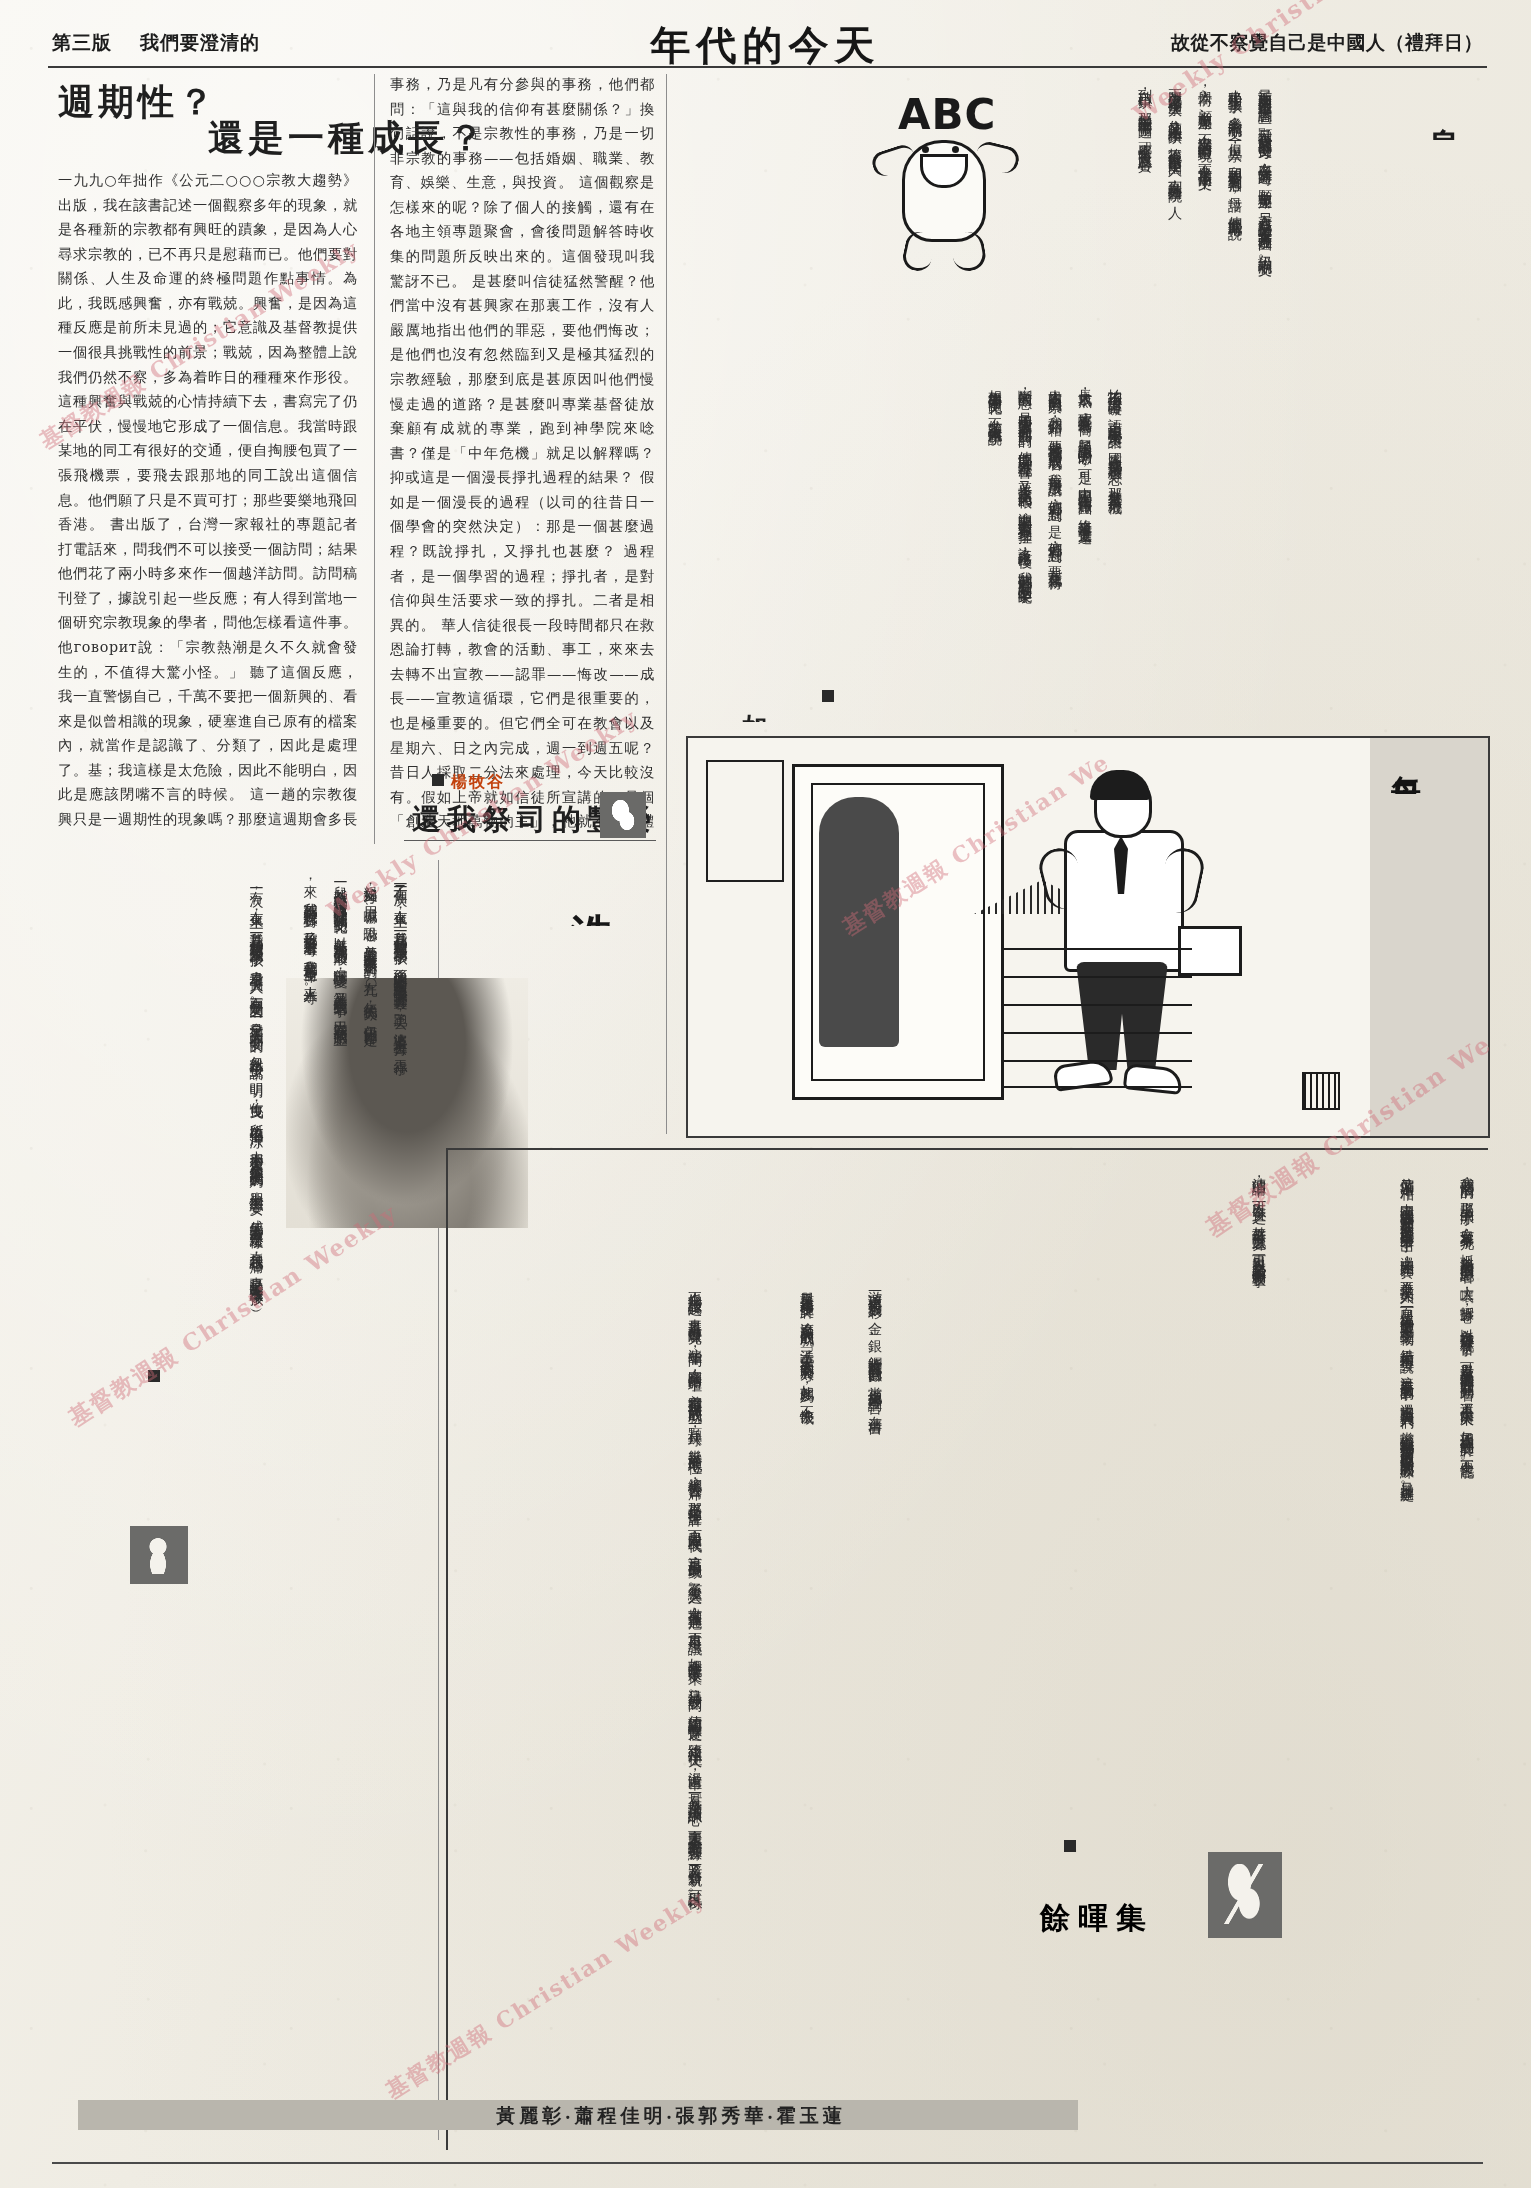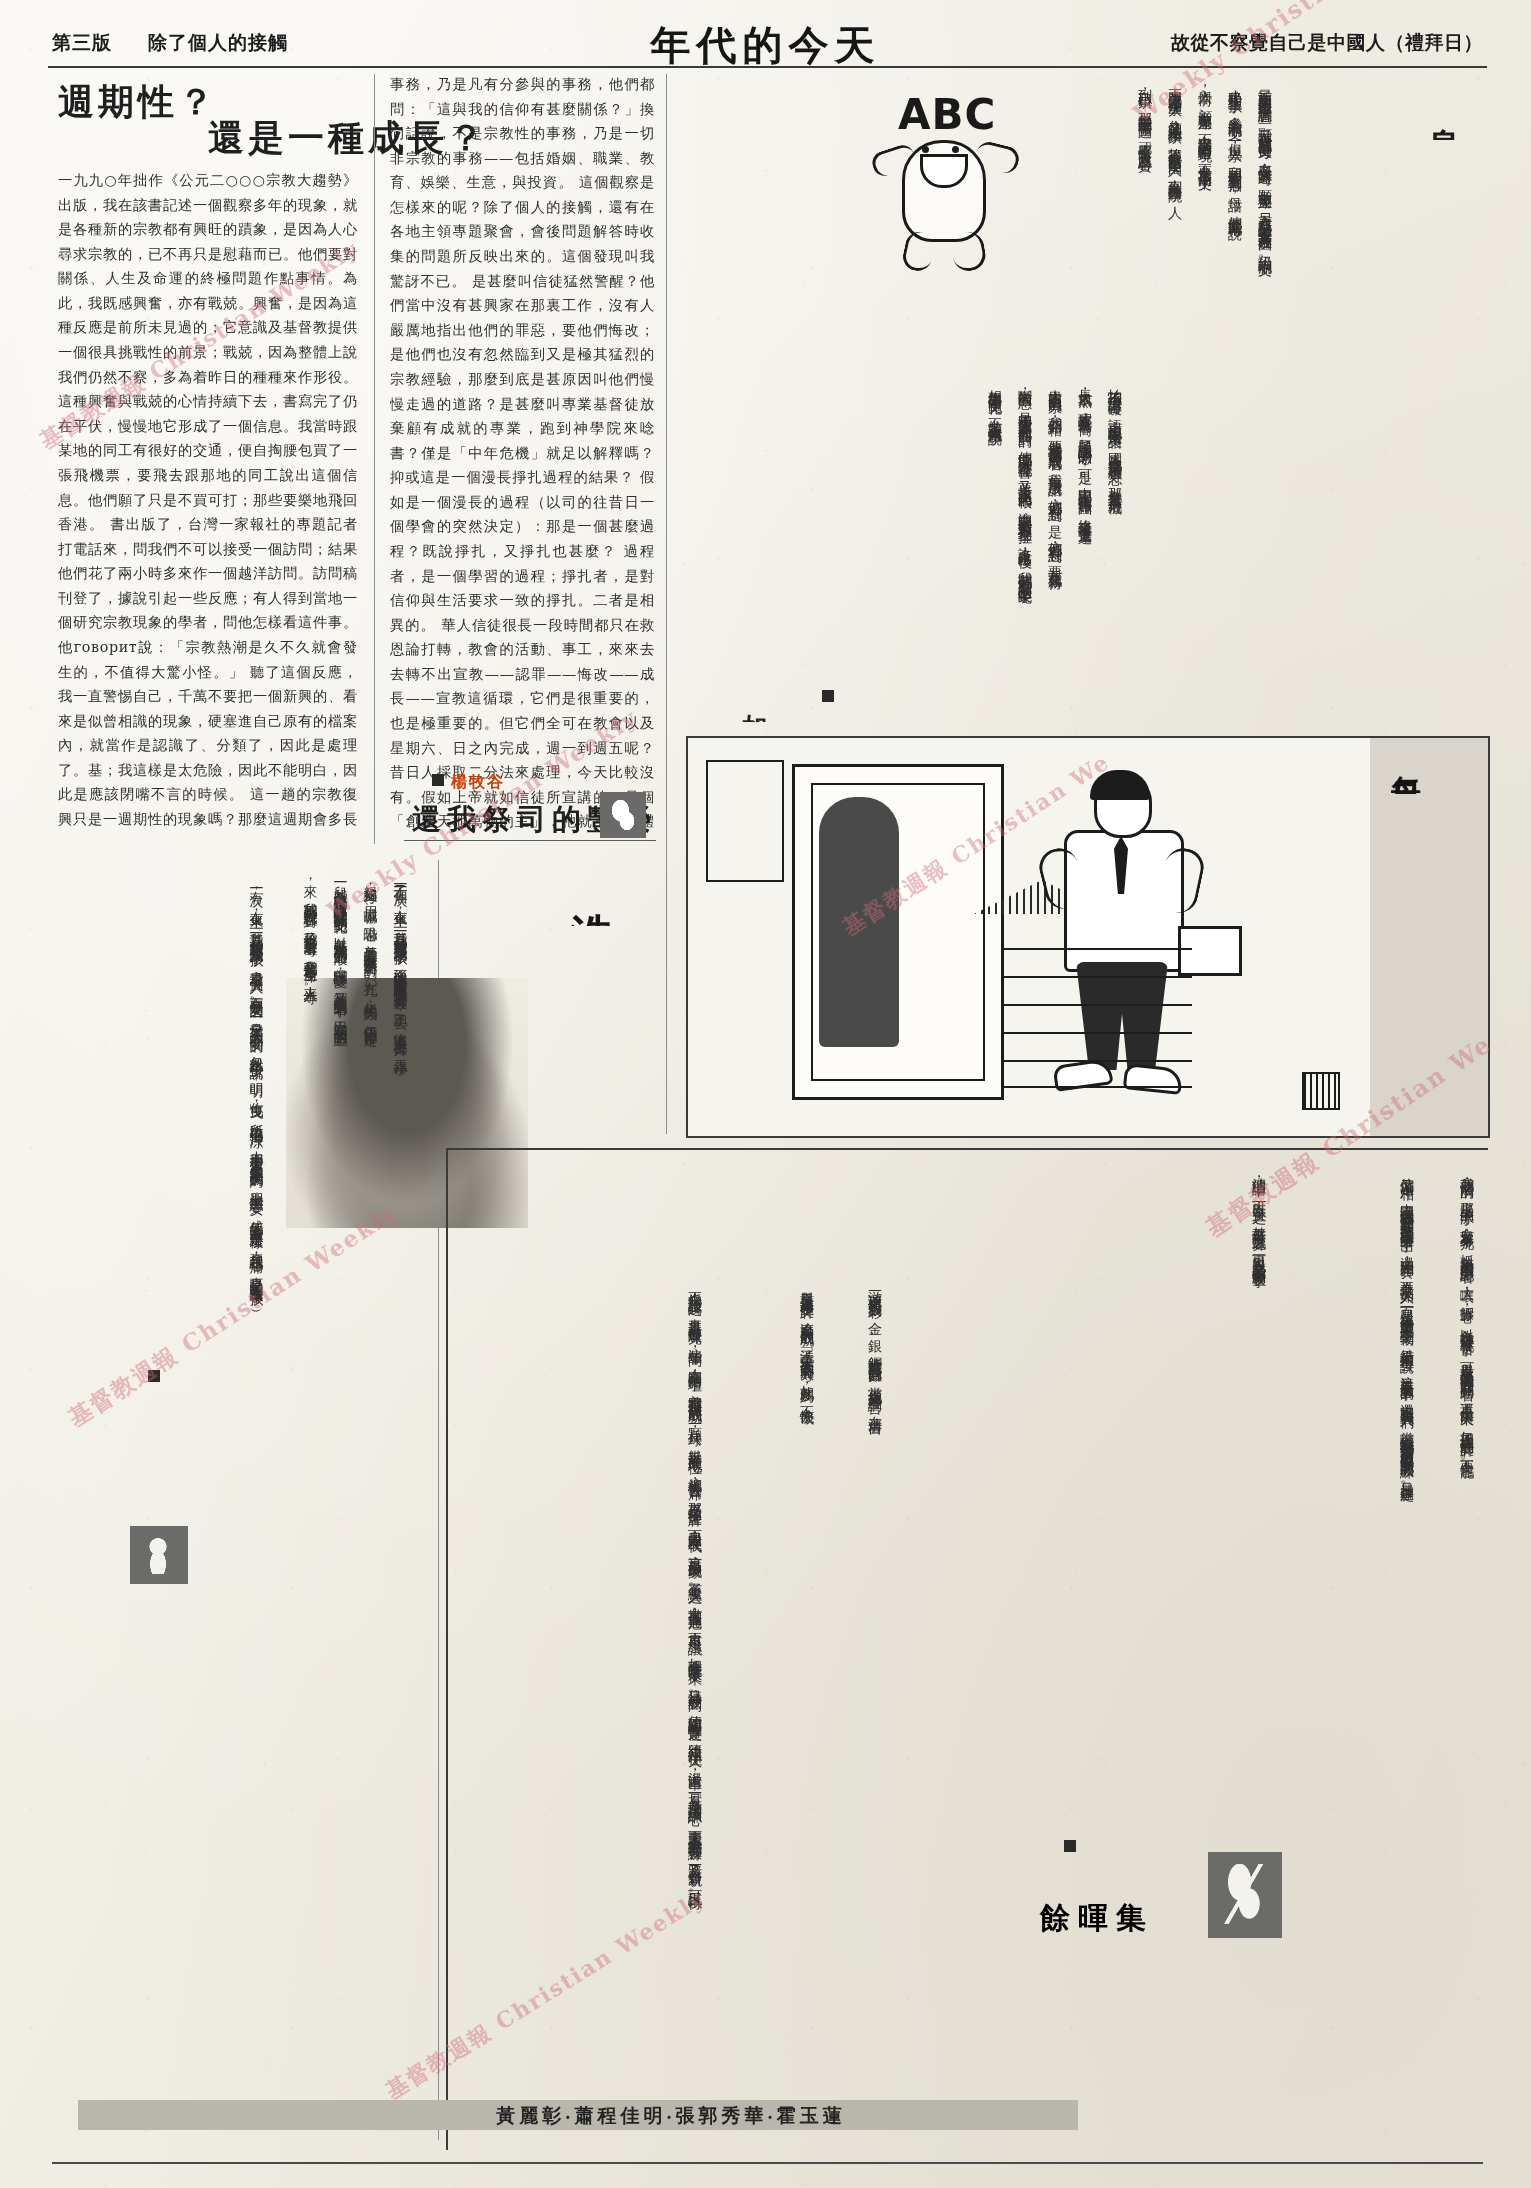--- a/index.html
+++ b/index.html
@@ -27,21 +27,21 @@
       radial-gradient(circle at 47% 61%, rgba(150,140,120,.22) 0 1px, transparent 2px),
       radial-gradient(circle at 78% 33%, rgba(150,140,120,.2) 0 1px, transparent 2px),
       radial-gradient(circle at 63% 88%, rgba(150,140,120,.2) 0 1px, transparent 2px),
       radial-gradient(circle at 30% 75%, rgba(150,140,120,.18) 0 1px, transparent 2px);
     background-size:260px 220px,310px 280px,190px 240px,420px 300px,350px 380px;
   }
   .page{position:absolute;inset:0;}
 
   
   .masthead{position:absolute;left:0;right:0;top:22px;height:52px;}
-  .mh-left{position:absolute;left:52px;top:8px;display:flex;gap:36px;font-size:19px;font-weight:700;letter-spacing:1px;color:#1d1d1d;}
+  .mh-left{position:absolute;left:52px;top:8px;display:flex;gap:28px;font-size:19px;font-weight:700;letter-spacing:1px;color:#1d1d1d;}
   .mh-title{position:absolute;left:0;right:0;top:-4px;text-align:center;font-size:40px;font-weight:800;letter-spacing:6px;color:#161616;
             font-family:"DejaVu Serif","Liberation Serif",serif;}
   .mh-right{position:absolute;right:48px;top:8px;font-size:19px;font-weight:700;letter-spacing:.5px;color:#1d1d1d;}
   .rule-top{position:absolute;left:48px;right:44px;top:66px;height:0;border-top:2.5px solid #3a3a3a;}
   .rule-bottom{position:absolute;left:52px;right:48px;bottom:24px;height:0;border-top:2.5px solid #4a4a4a;}
 
   
   .vtext{
     writing-mode:vertical-rl; text-orientation:upright;
     font-family:"DejaVu Serif","Liberation Serif",serif;
@@ -176,21 +176,21 @@
 <body>
 
 <div class="paper-grain"></div>
 <div class="speckle"></div>
 
 <div class="page">
 
   <div class="masthead">
     <div class="mh-left">
       <span>第三版</span>
-      <span>除了個人的接觸</span>
+      <span>我們要澄清的</span>
     </div>
     <div class="mh-title">年代的今天</div>
     <div class="mh-right">故從不察覺自己是中國人（禮拜日）</div>
   </div>
   <div class="rule-top"></div>
 
   <div class="lead-title">
     <div class="lead-t1">週期性？</div>
     <div class="lead-t2">還是一種成長？</div>
   </div>

